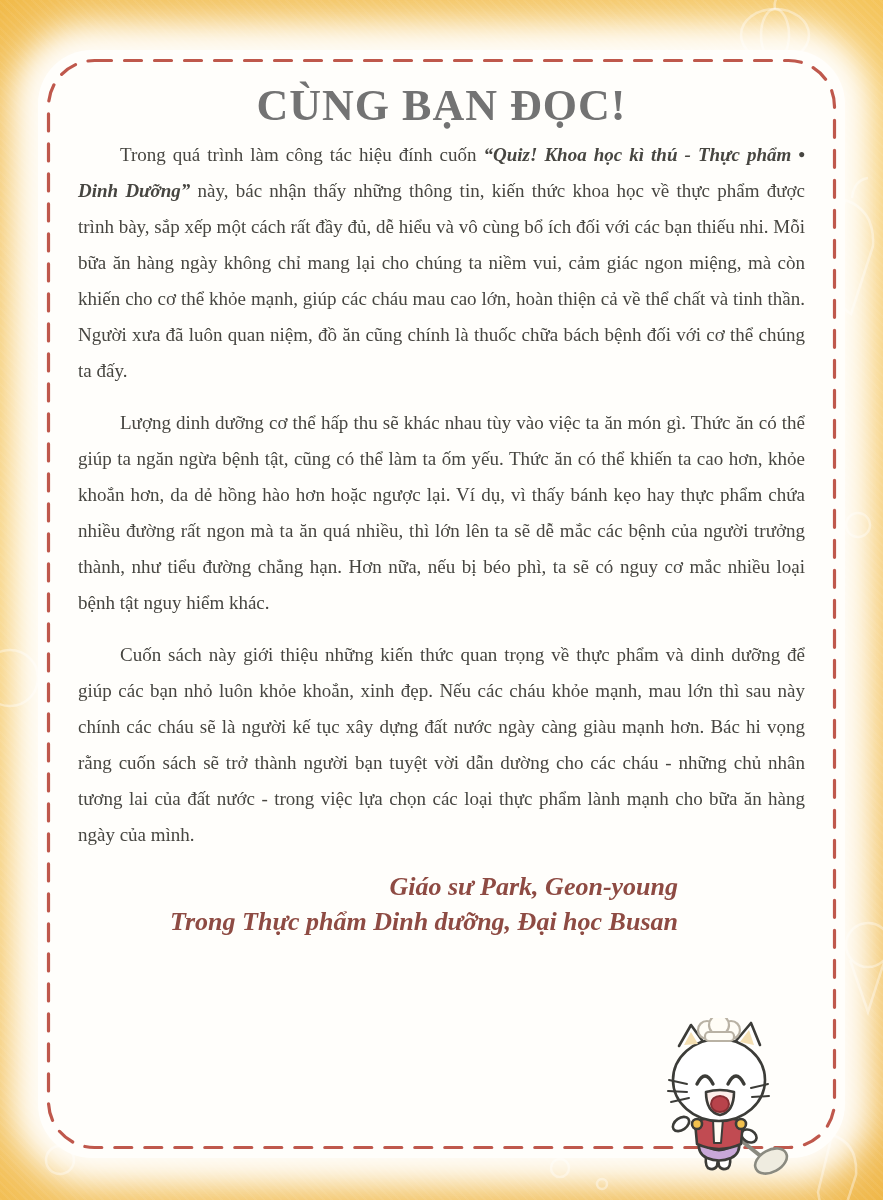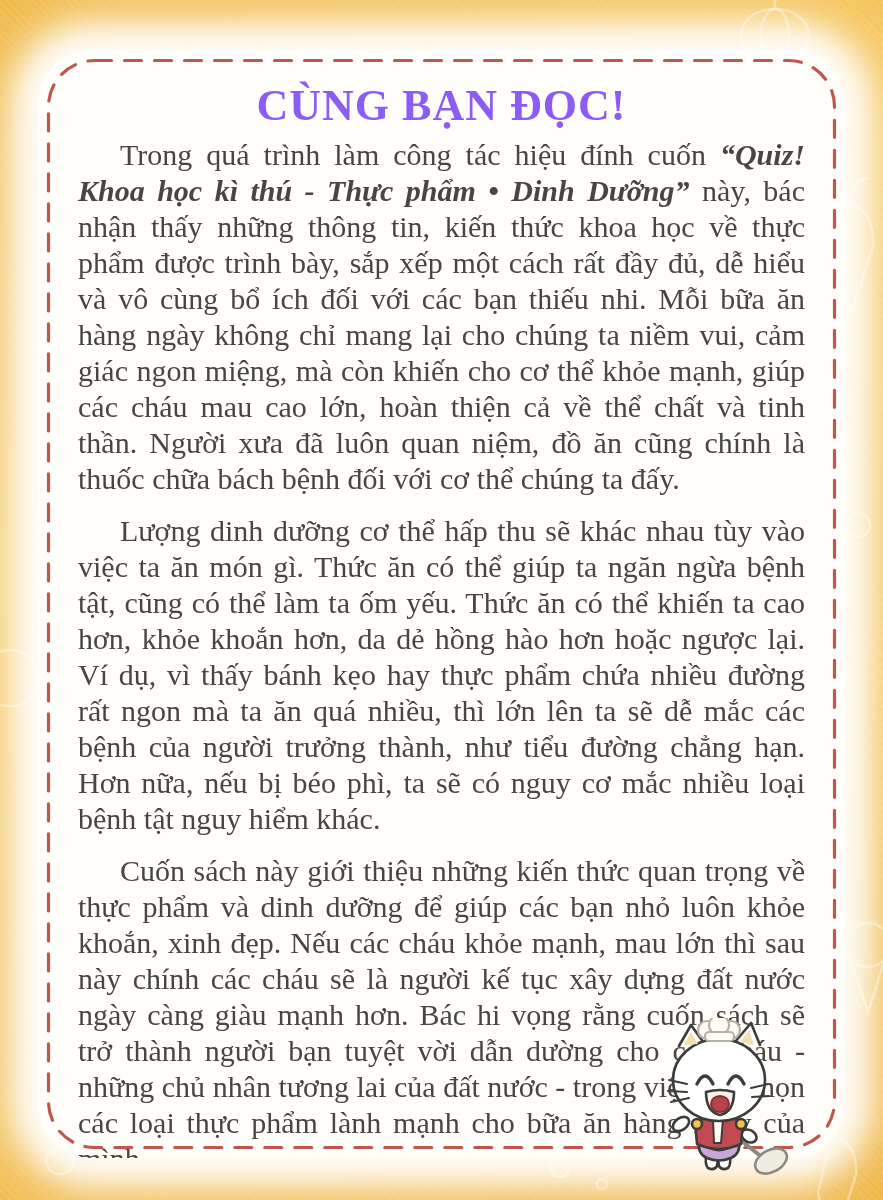--- a/index.html
+++ b/index.html
@@ -15,26 +15,26 @@
   .doodles{position:absolute;inset:0;}
   .card{
     position:absolute;left:38px;top:50px;width:807px;height:1108px;
     background:#fffefb;border-radius:54px;
     box-shadow:0 0 30px 24px rgba(255,255,255,0.92), 0 0 70px 40px rgba(255,255,255,0.45);
     overflow:hidden;
   }
   .dash-border{position:absolute;left:38px;top:50px;width:807px;height:1108px;pointer-events:none;}
   h1.title{
     margin:30px 0 6px 0;text-align:center;
-    font-size:44px;font-weight:bold;letter-spacing:1px;color:#8b5cf6;
+    font-size:44px;font-weight:bold;letter-spacing:1px;color:#737373;
   }
   .body-text{padding:0 40px;}
   p.body-p{
     margin:0 0 16px 0;
-    font-size:30px;line-height:36px;color:#474641;
+    font-size:19px;line-height:36px;color:#474641;
     text-align:justify;text-indent:42px;
   }
   .book-title{font-style:italic;font-weight:bold;}
   .signature{
     margin-top:4px;padding-right:167px;text-align:right;
     font-size:26px;line-height:35px;font-style:italic;font-weight:bold;color:#8e4b43;
   }
   .cat{position:absolute;left:645px;top:1018px;width:150px;height:162px;z-index:5;}
 </style>
 </head>

